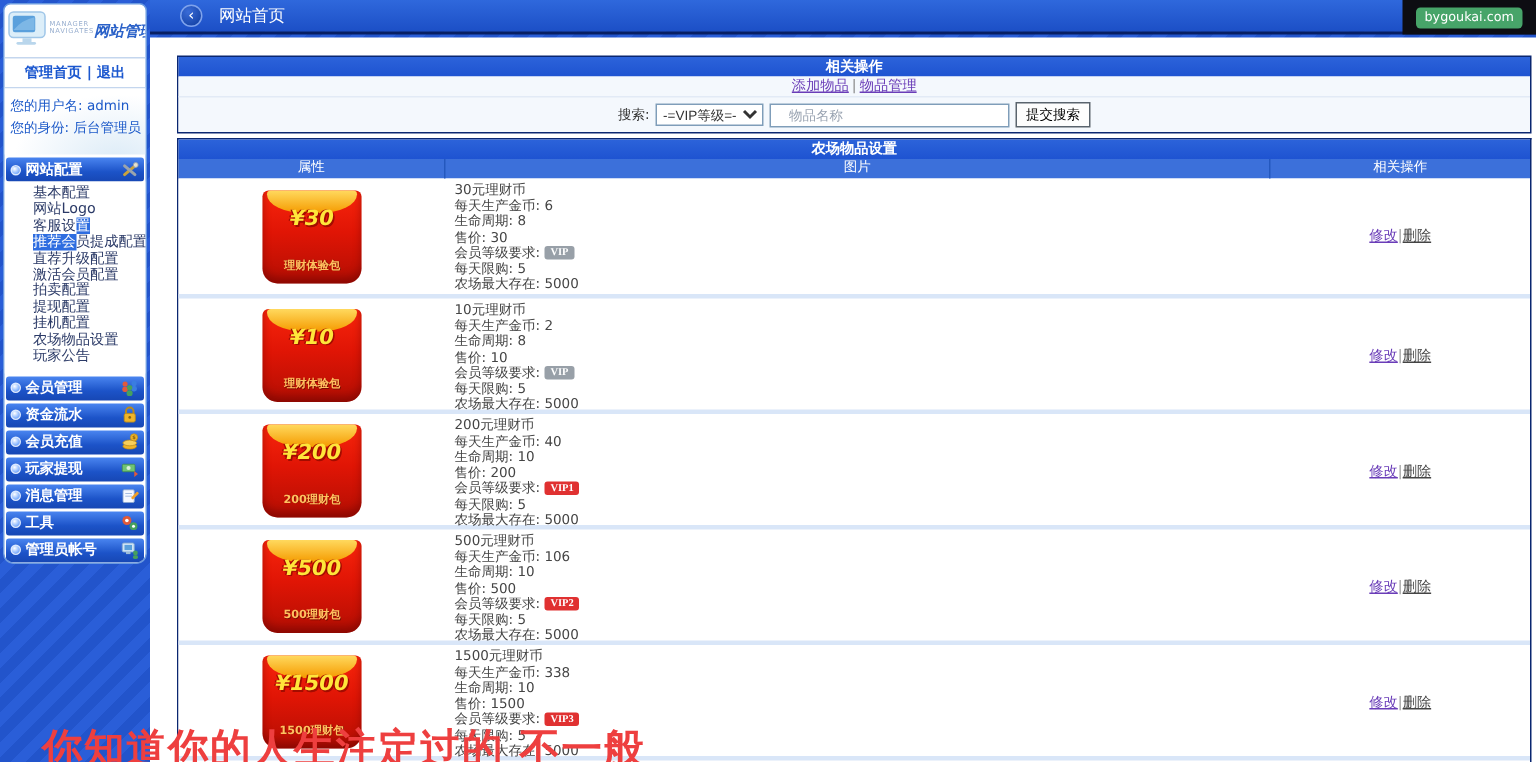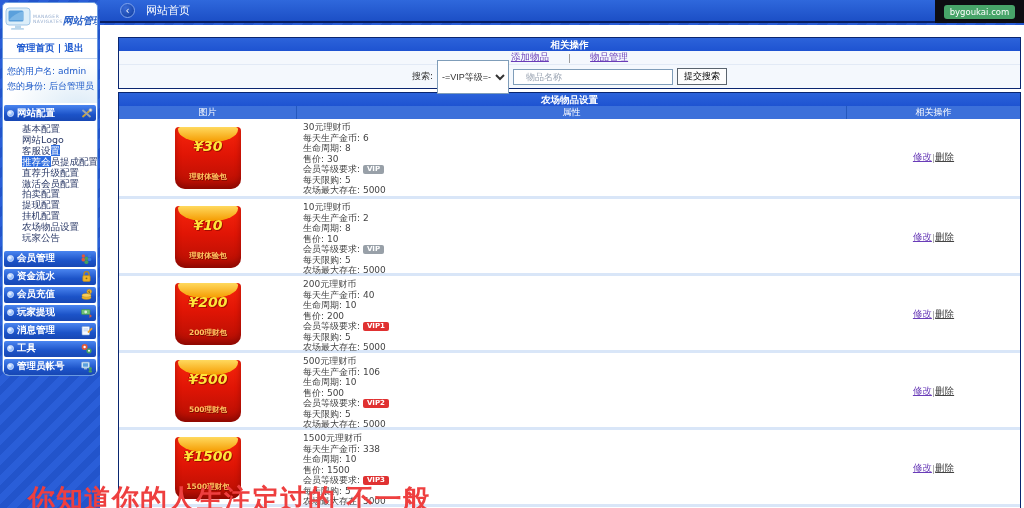--- a/index.html
+++ b/index.html
@@ -47,26 +47,26 @@
   .cfg-item { font-size:9.5px; line-height:10.9px; color:#2b3a67; white-space:nowrap; cursor:pointer; }
   .cfg-item .sel { background:#2e6de0; color:#fff; }
 
   
   .content { position:absolute; left:100px; top:25px; width:924px; height:483px; background:#fff; }
   .panel { margin:0 3px 0 18px; border:1px solid #0a2670; }
   .panel1 { margin-top:12px; }
   .panel-title { height:13px; background:linear-gradient(180deg,#2c63da,#1e53d1); color:#fff;
     font-size:9.5px; font-weight:bold; text-align:center; line-height:13px; }
   .ops-body { background:#f4f8fd; }
-  .links-row { height:14px; display:flex; align-items:center; justify-content:center; gap:19px;
+  .links-row { height:14px; display:flex; align-items:center; justify-content:center; gap:2px;
     font-size:9.5px; border-bottom:1px solid #e2eaf6; }
   .links-row a { color:#6a3db8; text-decoration:underline; }
   .links-row .ldiv { color:#888; }
   .search-row { height:23px; display:flex; align-items:center; justify-content:center; gap:4px; font-size:9px; color:#333; }
-  .vip-select { font-size:9px; height:34px; border:1px solid #7f9db9; background:#fff; color:#333; }
+  .vip-select { font-size:9px; height:15px; border:1px solid #7f9db9; background:#fff; color:#333; }
   .name-input { width:160px; height:16px; border:1px solid #7f9db9; font-size:9px; padding:0 12px; color:#333; }
   .name-input::placeholder { color:#9aa4b2; }
   .submit-btn { font-size:9px; height:17px; padding:0 6px; border:1px solid #5a646e; background:#fdfdfd; cursor:pointer; }
 
   .panel2 { margin-top:3px; border-bottom:none; }
   .col-header { height:13px; display:grid; grid-template-columns:178px 1fr 173px; background:#3c70da; }
   .col-header > div { color:#fff; font-size:9px; text-align:center; line-height:13px; border-right:1px solid #2458be; }
   .col-header > div:last-child { border-right:none; }
 
   .trow { display:grid; grid-template-columns:178px 1fr 173px; height:77px; background:#fff; border-top:3px solid #d9e6f8; }
@@ -78,21 +78,21 @@
   .p-arc { position:absolute; top:0; left:3px; right:3px; height:15px;
     background:linear-gradient(180deg,#ffd95e,#f59b00); border-radius:3px 3px 50% 50% / 3px 3px 100% 100%; }
   .p-amount { position:absolute; top:11px; left:0; width:100%; text-align:center;
     font-size:14px; font-weight:bold; font-style:italic; color:#ffe63a; white-space:nowrap;
     text-shadow:1px 1px 0 #a30c00, -1px 0 0 #a30c00; }
   .p-label { position:absolute; bottom:7px; left:0; width:100%; text-align:center;
     font-size:7.5px; font-weight:bold; color:#ffc160; text-shadow:.5px .5px 0 #7a0b00; white-space:nowrap; }
   .attr-cell { padding:3px 0 0 6px; font-size:9px; color:#444; }
   .attr-cell .line { height:10.5px; line-height:10.5px; white-space:nowrap; }
   .vip-badge { display:inline-block; font-size:7px; font-weight:bold; color:#fff; border-radius:2px;
-    padding:0 4px; line-height:9px; vertical-align:1px; }
+    padding:0 4px; line-height:9px; vertical-align:1px;font-family:Liberation Serif, serif; }
   .vip-badge.gray { background:#98a0a8; }
   .vip-badge.red  { background:#e03131; }
   .act-cell { display:flex; align-items:center; justify-content:center; gap:0; font-size:9.5px; }
   .act-cell .modify { color:#6a3db8; text-decoration:underline; }
   .act-cell .sep2 { color:#999; }
   .act-cell .del { color:#444; text-decoration:underline; }
 
   .watermark { position:absolute; left:28px; top:481px; font-size:27px; font-weight:bold;
     color:#ee3f3f; letter-spacing:1px; white-space:nowrap; z-index:50; }
 </style>
@@ -262,22 +262,22 @@
         <select class="vip-select"><option>-=VIP等级=-</option></select>
         <input class="name-input" placeholder="物品名称" style="">
         <button class="submit-btn">提交搜索</button>
       </div>
     </div>
   </div>
 
   <div class="panel panel2">
     <div class="panel-title">农场物品设置</div>
     <div class="col-header">
+      <div>属性</div>
       <div>图片</div>
-      <div>属性</div>
       <div>相关操作</div>
     </div>
     <div id="table-body">
         <div class="trow">
     <div class="img-cell">
       <div class="packet">
         <div class="p-arc"></div>
         <div class="p-amount">¥30</div>
         <div class="p-label">理财体验包</div>
       </div>

